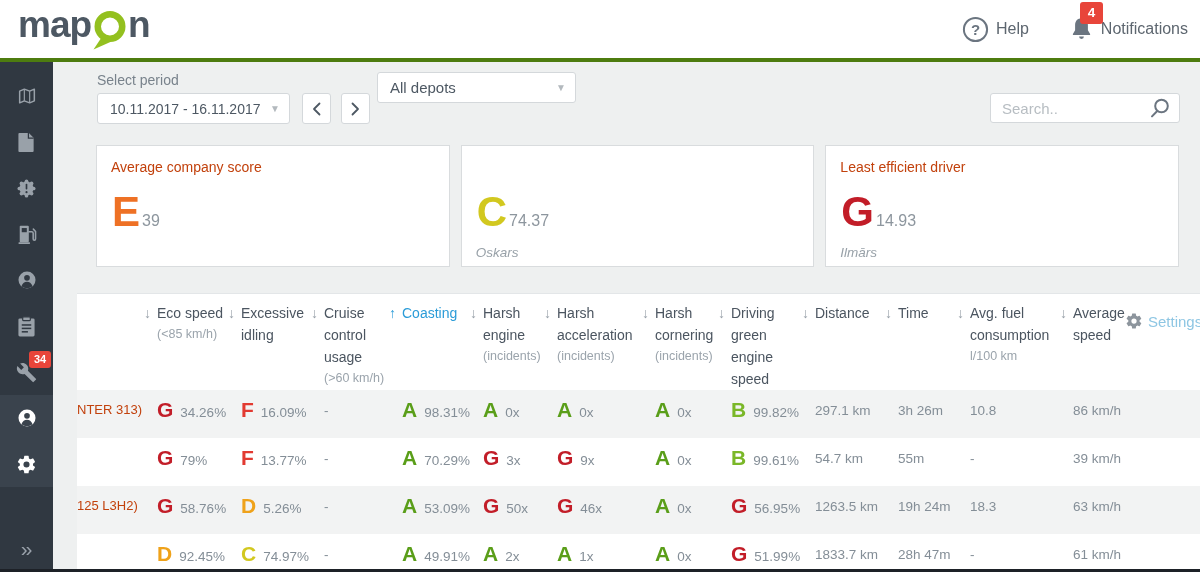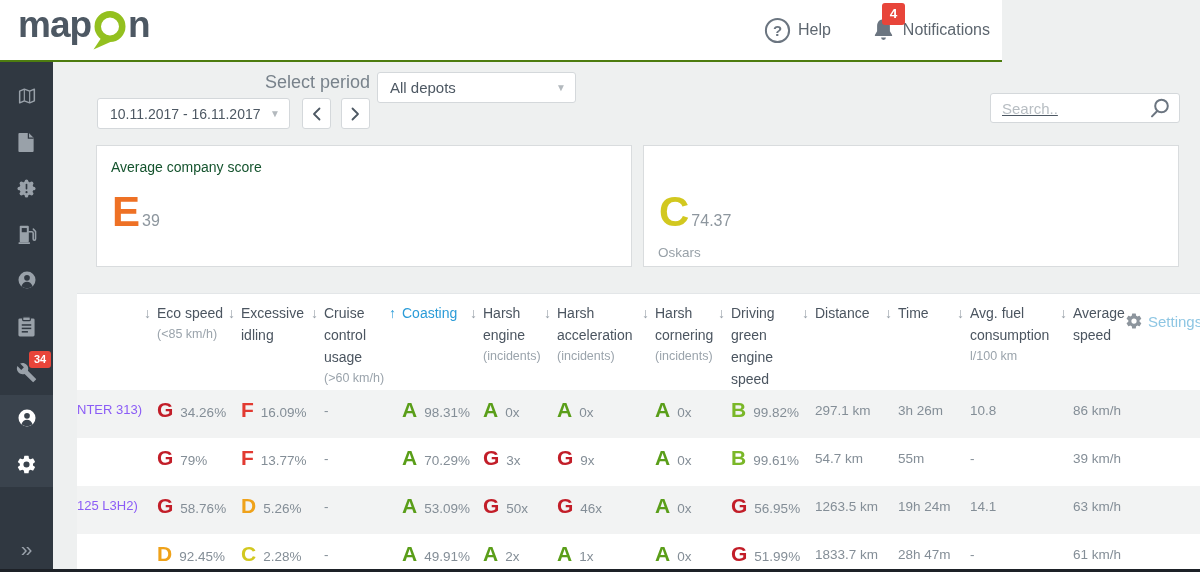--- a/index.html
+++ b/index.html
@@ -5,22 +5,22 @@
   * { box-sizing: border-box; margin: 0; padding: 0; }
   html, body { width: 1200px; height: 572px; overflow: hidden; }
   body {
     font-family: "Liberation Sans", sans-serif;
     background: #eef0f0;
     position: relative;
     color: #4d5863;
   }
   
   .header {
-    position: absolute; top: 0; left: 0; width: 1002px; height: 62px;
-    background: #ffffff; border-bottom: 2px solid #4d7c0f;
+    position: absolute; top: 0; left: 0; width: 1200px; height: 62px;
+    background: #ffffff; border-bottom: 4px solid #4d7c0f;
     display: flex; align-items: center; z-index: 5;
   }
   .logo { display: flex; align-items: flex-start; margin-left: 18px; height: 56px; cursor: pointer; align-self: flex-start; }
   .logo-text { font-size: 37px; font-weight: 700; color: #4d5863; letter-spacing: -1px; line-height: 49px; }
   .logo-bubble { width: 34px; height: 50px; margin: 10px 1px 0 2px; }
   .header-right { margin-left: auto; display: flex; align-items: center; padding-right: 12px; }
   .h-item { display: flex; align-items: center; color: #5d666f; font-size: 16px; cursor: pointer; }
   .h-item.n-item { margin-left: 40px; }
   .h-item.u-item { margin-left: 14px; }
   .h-item .h-ico { margin-right: 7px; display: inline-flex; }
@@ -44,78 +44,78 @@
   .s-active-block { background: #3a434d; }
   .s-active-block .s-item { color: #ffffff; }
   .s-badge {
     position: absolute; top: 2px; left: 29px;
     background: #e8453a; color: #fff; font-size: 11px; font-weight: 700;
     padding: 2px 5px; border-radius: 3px; line-height: 13px;
   }
   .s-expand { margin-top: auto; margin-bottom: 0; font-size: 21px; color: #9aa2ab; }
   
   .main { position: absolute; top: 62px; left: 53px; width: 1147px; height: 510px; }
-  .f-label { font-size: 18px; color: #78828b; margin-bottom: 5px; text-align: right; }
+  .f-label { font-size: 14px; color: #78828b; margin-bottom: 5px; }
   .fgroup1 { position: absolute; left: 44px; top: 10px; }
   .fgroup2 { position: absolute; left: 324px; top: 10px; }
   .f-controls { display: flex; align-items: center; }
   .selectbox {
     height: 31px; background: #fff; border: 1px solid #d4d8db; border-radius: 3px;
     display: flex; align-items: center; padding: 0 9px 0 12px; cursor: pointer;
     font-size: 14px; color: #4d5863; white-space: nowrap;
   }
   .selectbox .caret { margin-left: auto; color: #b3b9be; font-size: 10px; padding-left: 4px; }
   .sel-period { width: 193px; }
   .sel-depot { width: 199px; font-size: 15px; }
   .pager-btn {
     width: 29px; height: 31px; background: #fff; border: 1px solid #d4d8db; border-radius: 3px;
     display: flex; align-items: center; justify-content: center; cursor: pointer;
   }
   .pager-prev { margin-left: 12px; }
   .pager-next { margin-left: 10px; }
   .searchbox {
     position: absolute; top: 31px; right: 20px; width: 190px; height: 30px;
     background: #fff; border: 1px solid #d4d8db; border-radius: 3px;
-    display: flex; align-items: center; padding: 0 8px 0 11px; text-decoration: underline;
+    display: flex; align-items: center; padding: 0 8px 0 11px;
   }
   .searchbox input {
     border: none; outline: none; flex: 1; font-size: 15px; color: #4d5863; min-width: 0;
     font-family: "Liberation Sans", sans-serif; background: transparent;
   }
   .searchbox input::placeholder { color: #b7bdc2; }
   .searchbox .sicon { margin-left: 6px; display: inline-flex; }
   
   .cards { position: absolute; left: 43px; top: 83px; width: 1083px; height: 122px; display: flex; gap: 11px; }
   .card {
     flex: 1; background: #fff; border: 1px solid #d9dcde; position: relative;
     padding: 13px 14px;
   }
-  .card-title { font-size: 14px; color: #14532d; }
+  .card-title { font-size: 14px; color: #c2410c; }
   .card-grade-row { position: absolute; left: 15px; top: 44px; display: flex; align-items: baseline; }
   .card-grade { font-size: 42px; font-weight: 700; line-height: 44px; }
   .card-value { font-size: 16px; color: #8d969e; margin-left: 2px; }
-  .card-driver { position: absolute; left: 14px; top: 99px; font-size: 13.5px; color: #98a1a8; }
+  .card-driver { position: absolute; left: 14px; top: 99px; font-size: 13.5px; color: #98a1a8; font-style: italic; }
   
   .tablewrap { position: absolute; left: 24px; top: 231px; width: 1123px; height: 279px; background: #fff; border-top: 1px solid #e3e6e8; overflow: hidden; }
   table { border-collapse: collapse; table-layout: fixed; width: 1123px; }
   th, td { font-weight: normal; text-align: left; }
   thead th { vertical-align: top; padding: 8px 2px 0 14px; height: 96px; position: relative; cursor: pointer; }
   thead th.c-name, thead th.c-settings { padding-left: 0; cursor: default; }
   .hlabel { font-size: 14px; color: #4b5560; line-height: 22px; display: block; }
   .hsub { font-size: 12.5px; color: #9ba4ac; line-height: 20px; display: block; }
   .sort-arrow { position: absolute; left: 1px; top: 8px; font-size: 14px; color: #9aa2aa; line-height: 22px; }
   th.sort-active .hlabel, th.sort-active .sort-arrow { color: #2b9cd8; }
   .settings-btn { display: flex; align-items: center; padding-top: 10px; cursor: pointer; }
   .settings-btn .gico { display: inline-flex; margin-right: 5px; }
   .settings-label { font-size: 15px; color: #8ec6e3; white-space: nowrap; }
   tbody tr { height: 48px; cursor: pointer; }
   tbody tr.odd { background: #f2f3f3; }
   tbody tr.even { background: #ffffff; }
   tbody td { padding: 0 2px 9px 14px; vertical-align: middle; white-space: nowrap; }
-  tbody td.c-name { padding-left: 0; font-size: 13px; color: #8b5cf6; }
+  tbody td.c-name { padding-left: 0; font-size: 13px; color: #c2410c; }
   .grade { font-size: 21px; font-weight: 700; margin-right: 7px; }
   .val { font-size: 13.5px; color: #848e97; }
   .bottom-bar { position: absolute; left: 0; bottom: 0; width: 1200px; height: 3px; background: #1d2127; z-index: 20; }
   svg { display: block; }
 </style>
 </head>
 <body>
 
 <div class="header">
   <div class="logo">
@@ -277,20 +277,28 @@
         <span class="card-value">39</span>
       </div>
       <div class="card-driver"></div>
     </div>
     <div class="card">
       <div class="card-grade-row">
         <span class="card-grade" style="color: rgb(210, 200, 31);">C</span>
         <span class="card-value">74.37</span>
       </div>
       <div class="card-driver">Oskars</div>
+    </div>
+    <div class="card">
+      <div class="card-title">Least efficient driver</div>
+      <div class="card-grade-row">
+        <span class="card-grade" style="color: rgb(194, 29, 40);">G</span>
+        <span class="card-value">14.93</span>
+      </div>
+      <div class="card-driver">Ilmārs</div>
     </div>
   </div>
 
   <div class="tablewrap">
     <table>
       <colgroup>
         <col style="width:66px">
           <col style="width:84px">
           <col style="width:83px">
           <col style="width:78px">
@@ -412,28 +420,28 @@
           <td><span class="grade" style="color: rgb(194, 29, 40);">G</span><span class="val">58.76%</span></td>
           <td><span class="grade" style="color: rgb(239, 162, 26);">D</span><span class="val">5.26%</span></td>
           <td><span class="val">-</span></td>
           <td><span class="grade" style="color: rgb(90, 158, 25);">A</span><span class="val">53.09%</span></td>
           <td><span class="grade" style="color: rgb(194, 29, 40);">G</span><span class="val">50x</span></td>
           <td><span class="grade" style="color: rgb(194, 29, 40);">G</span><span class="val">46x</span></td>
           <td><span class="grade" style="color: rgb(90, 158, 25);">A</span><span class="val">0x</span></td>
           <td><span class="grade" style="color: rgb(194, 29, 40);">G</span><span class="val">56.95%</span></td>
           <td><span class="val">1263.5 km</span></td>
           <td><span class="val">19h 24m</span></td>
-          <td><span class="val">14.1</span></td>
+          <td><span class="val">18.3</span></td>
           <td><span class="val">63 km/h</span></td>
           <td></td>
         </tr>
         <tr class="even">
           <td class="c-name"></td>
           <td><span class="grade" style="color: rgb(239, 162, 26);">D</span><span class="val">92.45%</span></td>
-          <td><span class="grade" style="color: rgb(210, 200, 31);">C</span><span class="val">2.28%</span></td>
+          <td><span class="grade" style="color: rgb(210, 200, 31);">C</span><span class="val">74.97%</span></td>
           <td><span class="val">-</span></td>
           <td><span class="grade" style="color: rgb(90, 158, 25);">A</span><span class="val">49.91%</span></td>
           <td><span class="grade" style="color: rgb(90, 158, 25);">A</span><span class="val">2x</span></td>
           <td><span class="grade" style="color: rgb(90, 158, 25);">A</span><span class="val">1x</span></td>
           <td><span class="grade" style="color: rgb(90, 158, 25);">A</span><span class="val">0x</span></td>
           <td><span class="grade" style="color: rgb(194, 29, 40);">G</span><span class="val">51.99%</span></td>
           <td><span class="val">1833.7 km</span></td>
           <td><span class="val">28h 47m</span></td>
           <td><span class="val">-</span></td>
           <td><span class="val">61 km/h</span></td>

